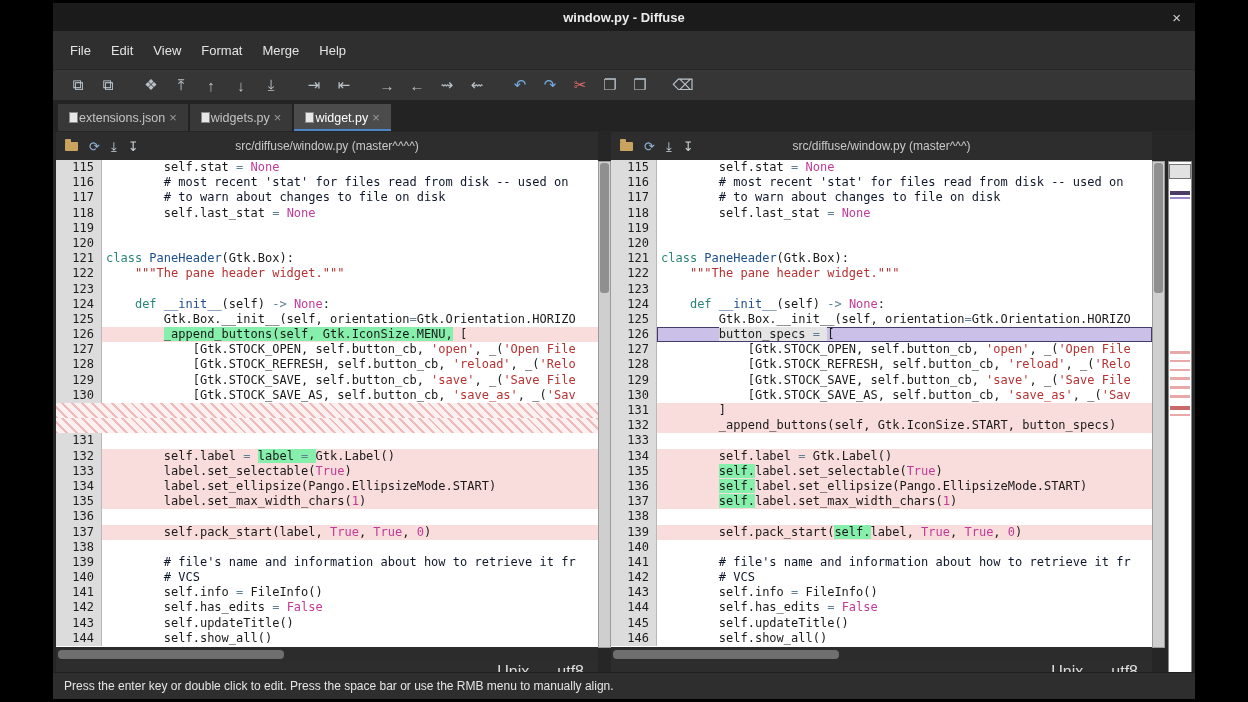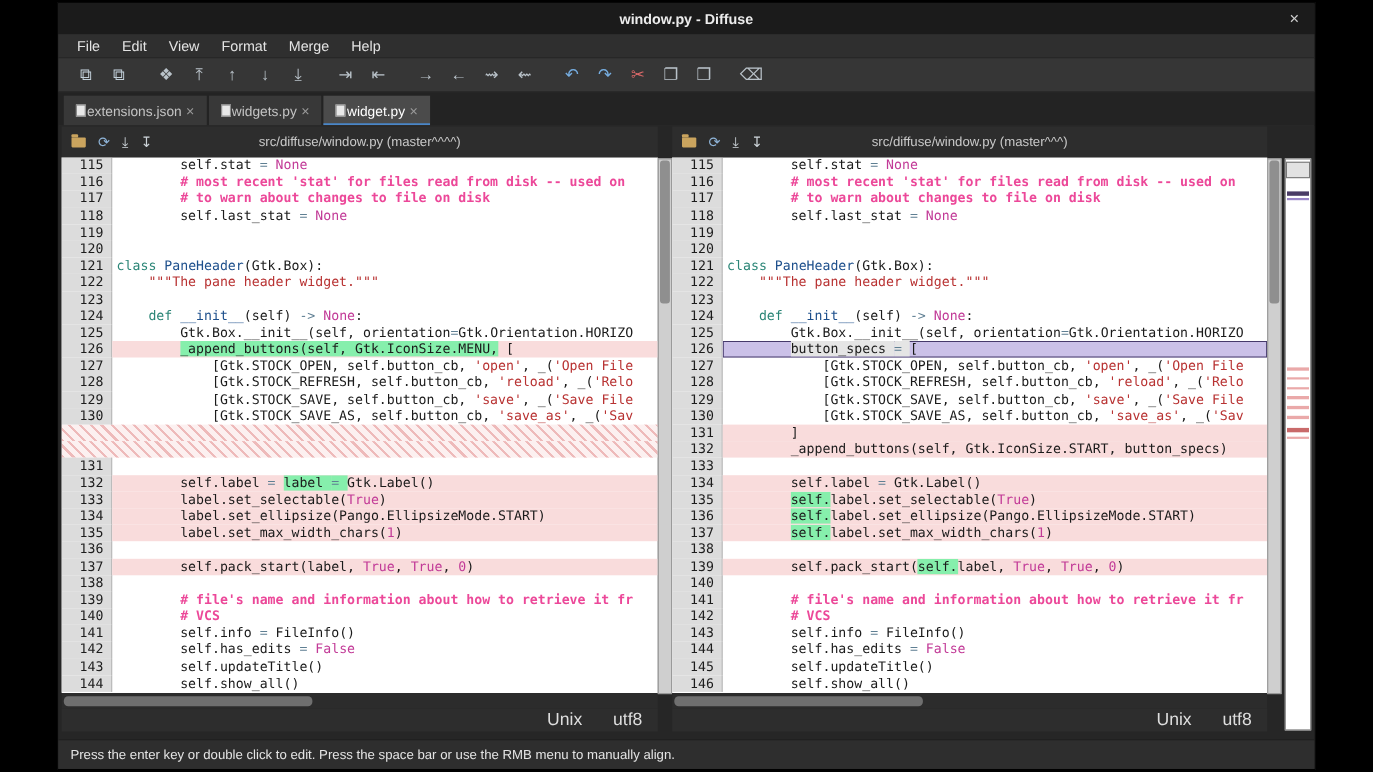--- a/index.html
+++ b/index.html
@@ -7,21 +7,21 @@
   body { font-family:"Liberation Sans", sans-serif; }
   .screen { width:1248px; height:702px; background:#000; position:relative; overflow:hidden; }
   .window { position:absolute; left:52px; top:2px; width:1144px; height:698px;
             background:#2d2d2d; display:flex; flex-direction:column; border:1px solid #000; }
 
   .titlebar { height:28px; background:#1b1b1b; display:flex; align-items:center;
               justify-content:center; position:relative; flex:0 0 auto; }
   .title { color:#ececec; font-size:13px; font-weight:bold; }
   .win-close { position:absolute; right:14px; color:#cfcfcf; font-size:15px; cursor:default; }
 
-  .menubar { height:22px; background:#2f2f2f; display:flex; align-items:center;
+  .menubar { height:39px; background:#2f2f2f; display:flex; align-items:center;
              padding:0 8px; gap:2px; border-bottom:1px solid #262626; flex:0 0 auto; }
   .menu-item { color:#e3e3e3; font-size:13px; padding:4px 9px; border-radius:3px; }
 
   .toolbar { height:31px; background:#363636; display:flex; align-items:center;
              padding:0 10px; border-bottom:1px solid #242424; flex:0 0 auto; }
   .tool-btn { width:30px; height:24px; display:flex; align-items:center; justify-content:center;
               font-size:15px; color:#b9c2c9; }
   .tool-btn.gap { margin-left:13px; }
 
   .tabbar { height:30px; background:#232323; display:flex; align-items:flex-end;
@@ -54,21 +54,21 @@
   .row.chg .codetext { background:#f9dcdc; }
   .row.sel .codetext { background:#cbc1e8; box-shadow:inset 0 0 0 1px #463a6b; }
   .row.gap { background:repeating-linear-gradient(45deg,#eebaba 0 2px,#fcf0f0 2px 7px); }
   .row.gap .gutter { background:transparent; border-right:none; }
   .hl { background:#86efac; }
   .row.sel .hl { background:#e5e5e5;margin-top:36px; }
   .tok-p { color:#1a1a1a; }
   .tok-k { color:#2a8576; }
   .tok-d { color:#1d4f8c; }
   .tok-s { color:#b83232; }
-  .tok-c { color:#ec4899;font-weight:bold; }
+  .tok-c { color:#0f172a; }
   .tok-m { color:#c23a97; }
   .tok-o { color:#5f7f93; }
 
   .hscroll { height:14px; background:#2c2c2c; display:flex; align-items:center; padding:0 2px; flex:0 0 auto; }
   .hthumb { height:9px; width:42%; background:#6f6f6f; border-radius:4px; }
   .pane-status { height:21px; background:#2d2d2d; display:flex; justify-content:flex-end;
                  align-items:center; gap:28px; padding-right:14px; color:#dedede; font-size:16px; flex:0 0 auto; }
 
   .vscroll { width:13px; margin-top:29px; height:487px; background:#cfcfcf;
              border:1px solid #9a9a9a; padding:1px; flex:0 0 auto; }

